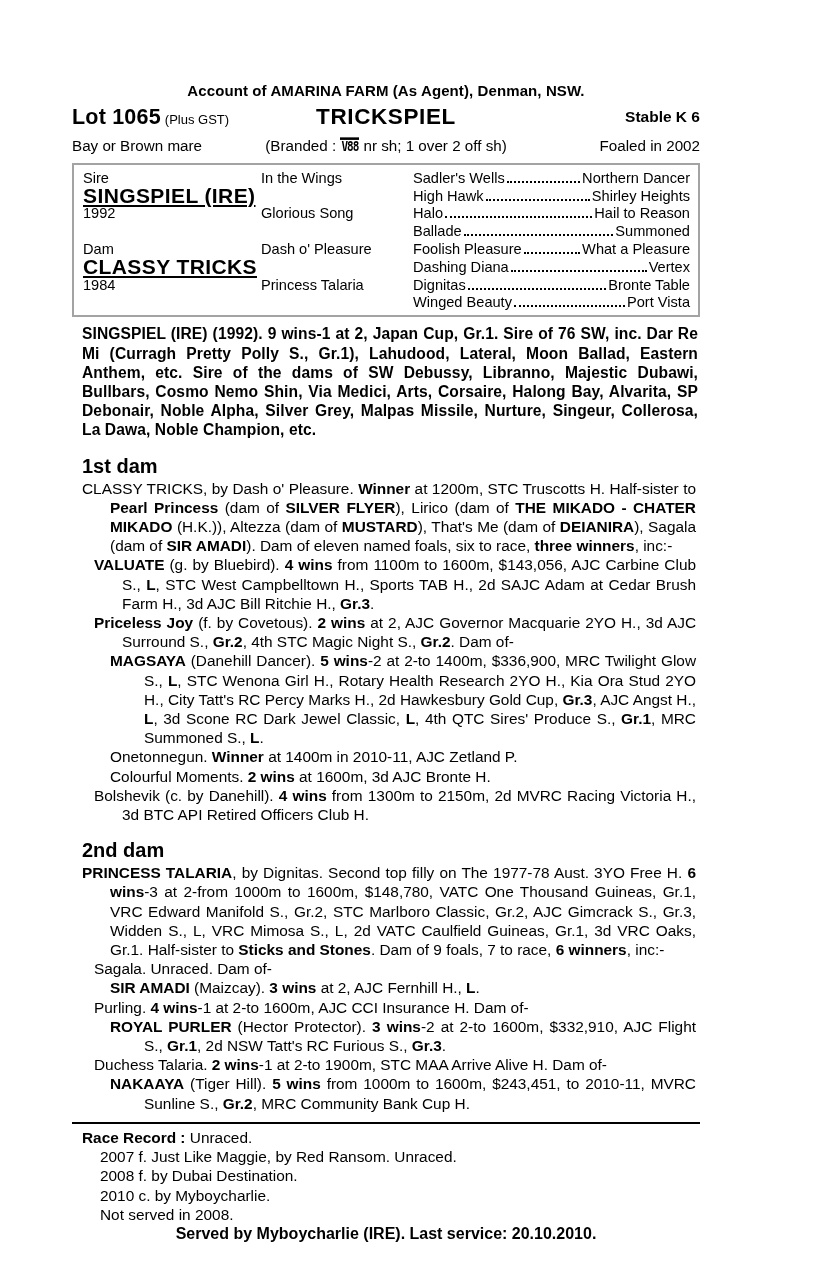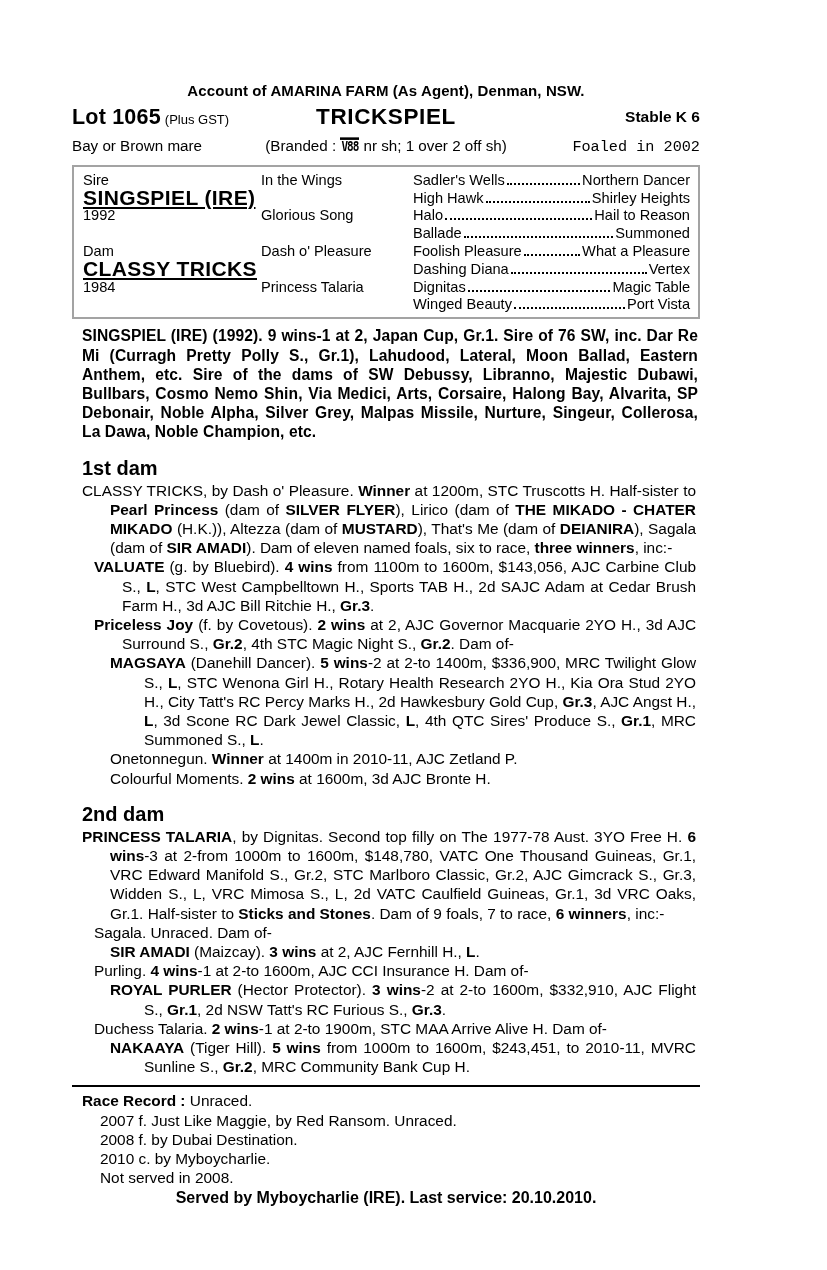--- a/index.html
+++ b/index.html
@@ -12,21 +12,21 @@
 
   
   .account{text-align:center;font-weight:bold;font-size:15px;letter-spacing:.1px;}
   .lotline{display:grid;grid-template-columns:1fr auto 1fr;align-items:baseline;margin-top:5px;}
   .lot-num{font-weight:bold;font-size:21.5px;letter-spacing:.2px;}
   .gst{font-size:13px;margin-left:4px;}
   .horse-name{font-weight:bold;font-size:22.5px;letter-spacing:.6px;text-align:center;}
   .stable{text-align:right;font-weight:bold;font-size:15.5px;align-self:center;}
   .infoline{display:grid;grid-template-columns:1fr auto 1fr;align-items:baseline;margin-top:7px;font-size:15.2px;}
   .infoline .left{justify-self:start;}
-  .infoline .right{justify-self:end;font-family:Liberation Mono, monospace;}
+  .infoline .right{justify-self:end;}
   .brand{
     display:inline-block;font-family:"DejaVu Sans Mono", monospace;font-size:11px;font-weight:bold;
     line-height:1.0;letter-spacing:-1px;border-top:2px solid #000;padding:0 1px;
     transform:scaleY(1.28);transform-origin:bottom;vertical-align:-1px;
   }
 
   
   .ped-table{
     border:2px solid #a3a3a3;margin-top:9px;display:grid;
     grid-template-columns:178px 152px 1fr;grid-auto-rows:17.8px;
@@ -115,38 +115,39 @@
         <span class="nm">What a Pleasure</span>
       </div>
     <div class="g3row" style="grid-area:6/3">
         <span class="nm">Dashing Diana</span>
         <span class="leader"></span>
         <span class="nm">Vertex</span>
       </div>
     <div class="g3row" style="grid-area:7/3">
         <span class="nm">Dignitas</span>
         <span class="leader"></span>
-        <span class="nm">Magic Table</span>
+        <span class="nm">Bronte Table</span>
       </div>
     <div class="g3row" style="grid-area:8/3">
         <span class="nm">Winged Beauty</span>
         <span class="leader"></span>
         <span class="nm">Port Vista</span>
       </div>
   </div>
 
   <p class="sire-para">SINGSPIEL (IRE) (1992). 9 wins-1 at 2, Japan Cup, Gr.1. Sire of 76 SW, inc. Dar Re Mi (Curragh Pretty Polly S., Gr.1), Lahudood, Lateral, Moon Ballad, Eastern Anthem, etc. Sire of the dams of SW Debussy, Libranno, Majestic Dubawi, Bullbars, Cosmo Nemo Shin, Via Medici, Arts, Corsaire, Halong Bay, Alvarita, SP Debonair, Noble Alpha, Silver Grey, Malpas Missile, Nurture, Singeur, Collerosa, La Dawa, Noble Champion, etc.</p>
 
   <div class="section-head">1st dam</div>
   <p class="entry lvl0"><span>CLASSY TRICKS, by Dash o' Pleasure. </span><b>Winner</b><span> at 1200m, STC Truscotts H. Half-sister to </span><b>Pearl Princess</b><span> (dam of </span><b>SILVER FLYER</b><span>), Lirico (dam of </span><b>THE MIKADO - CHATER MIKADO</b><span> (H.K.)), Altezza (dam of </span><b>MUSTARD</b><span>), That's Me (dam of </span><b>DEIANIRA</b><span>), Sagala (dam of </span><b>SIR AMADI</b><span>). Dam of eleven named foals, six to race, </span><b>three winners</b><span>, inc:-</span></p>
   <p class="entry lvl1"><b>VALUATE</b><span> (g. by Bluebird). </span><b>4 wins</b><span> from 1100m to 1600m, $143,056, AJC Carbine Club S., </span><b>L</b><span>, STC West Campbelltown H., Sports TAB H., 2d SAJC Adam at Cedar Brush Farm H., 3d AJC Bill Ritchie H., </span><b>Gr.3</b><span>.</span></p>
   <p class="entry lvl1"><b>Priceless Joy</b><span> (f. by Covetous). </span><b>2 wins</b><span> at 2, AJC Governor Macquarie 2YO H., 3d AJC Surround S., </span><b>Gr.2</b><span>, 4th STC Magic Night S., </span><b>Gr.2</b><span>. Dam of-</span></p>
   <p class="entry lvl2"><b>MAGSAYA</b><span> (Danehill Dancer). </span><b>5 wins</b><span>-2 at 2-to 1400m, $336,900, MRC Twilight Glow S., </span><b>L</b><span>, STC Wenona Girl H., Rotary Health Research 2YO H., Kia Ora Stud 2YO H., City Tatt's RC Percy Marks H., 2d Hawkesbury Gold Cup, </span><b>Gr.3</b><span>, AJC Angst H., </span><b>L</b><span>, 3d Scone RC Dark Jewel Classic, </span><b>L</b><span>, 4th QTC Sires' Produce S., </span><b>Gr.1</b><span>, MRC Summoned S., </span><b>L</b><span>.</span></p>
   <p class="entry lvl2"><span>Onetonnegun. </span><b>Winner</b><span> at 1400m in 2010-11, AJC Zetland P.</span></p>
   <p class="entry lvl2"><span>Colourful Moments. </span><b>2 wins</b><span> at 1600m, 3d AJC Bronte H.</span></p>
+  <p class="entry lvl1"><span>Bolshevik (c. by Danehill). </span><b>4 wins</b><span> from 1300m to 2150m, 2d MVRC Racing Victoria H., 3d BTC API Retired Officers Club H.</span></p>
 
   <div class="section-head">2nd dam</div>
   <p class="entry lvl0"><b>PRINCESS TALARIA</b><span>, by Dignitas. Second top filly on The 1977-78 Aust. 3YO Free H. </span><b>6 wins</b><span>-3 at 2-from 1000m to 1600m, $148,780, VATC One Thousand Guineas, Gr.1, VRC Edward Manifold S., Gr.2, STC Marlboro Classic, Gr.2, AJC Gimcrack S., Gr.3, Widden S., L, VRC Mimosa S., L, 2d VATC Caulfield Guineas, Gr.1, 3d VRC Oaks, Gr.1. Half-sister to </span><b>Sticks and Stones</b><span>. Dam of 9 foals, 7 to race, </span><b>6 winners</b><span>, inc:-</span></p>
   <p class="entry lvl1"><span>Sagala. Unraced. Dam of-</span></p>
   <p class="entry lvl2"><b>SIR AMADI</b><span> (Maizcay). </span><b>3 wins</b><span> at 2, AJC Fernhill H., </span><b>L</b><span>.</span></p>
   <p class="entry lvl1"><span>Purling. </span><b>4 wins</b><span>-1 at 2-to 1600m, AJC CCI Insurance H. Dam of-</span></p>
   <p class="entry lvl2"><b>ROYAL PURLER</b><span> (Hector Protector). </span><b>3 wins</b><span>-2 at 2-to 1600m, $332,910, AJC Flight S., </span><b>Gr.1</b><span>, 2d NSW Tatt's RC Furious S., </span><b>Gr.3</b><span>.</span></p>
   <p class="entry lvl1"><span>Duchess Talaria. </span><b>2 wins</b><span>-1 at 2-to 1900m, STC MAA Arrive Alive H. Dam of-</span></p>
   <p class="entry lvl2"><b>NAKAAYA</b><span> (Tiger Hill). </span><b>5 wins</b><span> from 1000m to 1600m, $243,451, to 2010-11, MVRC Sunline S., </span><b>Gr.2</b><span>, MRC Community Bank Cup H.</span></p>
 

